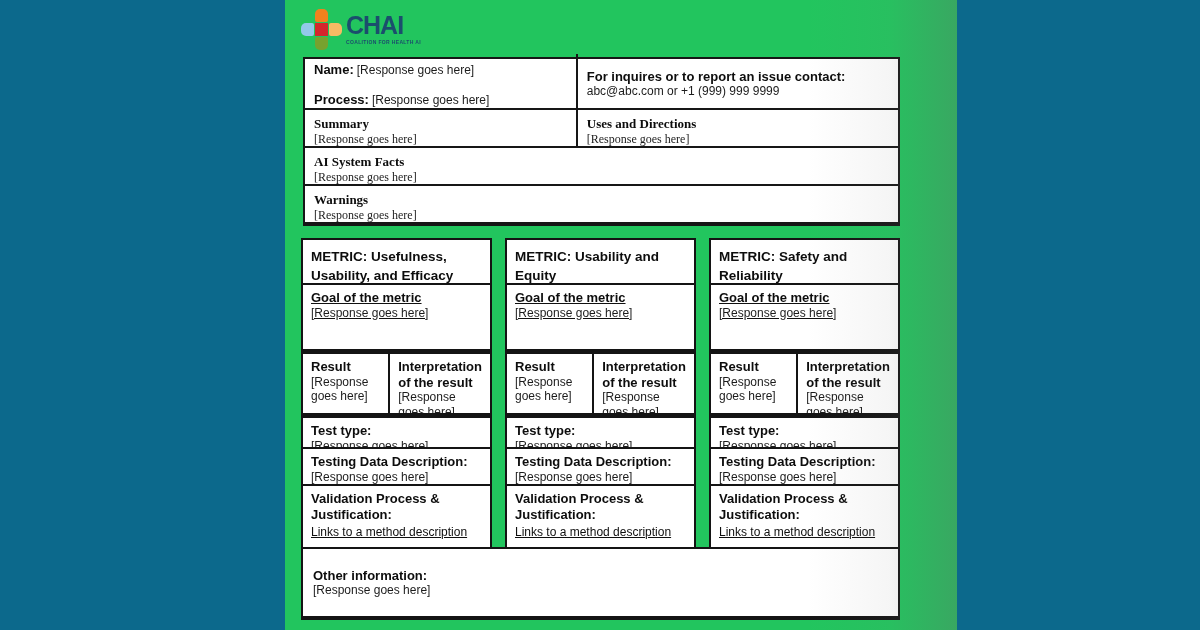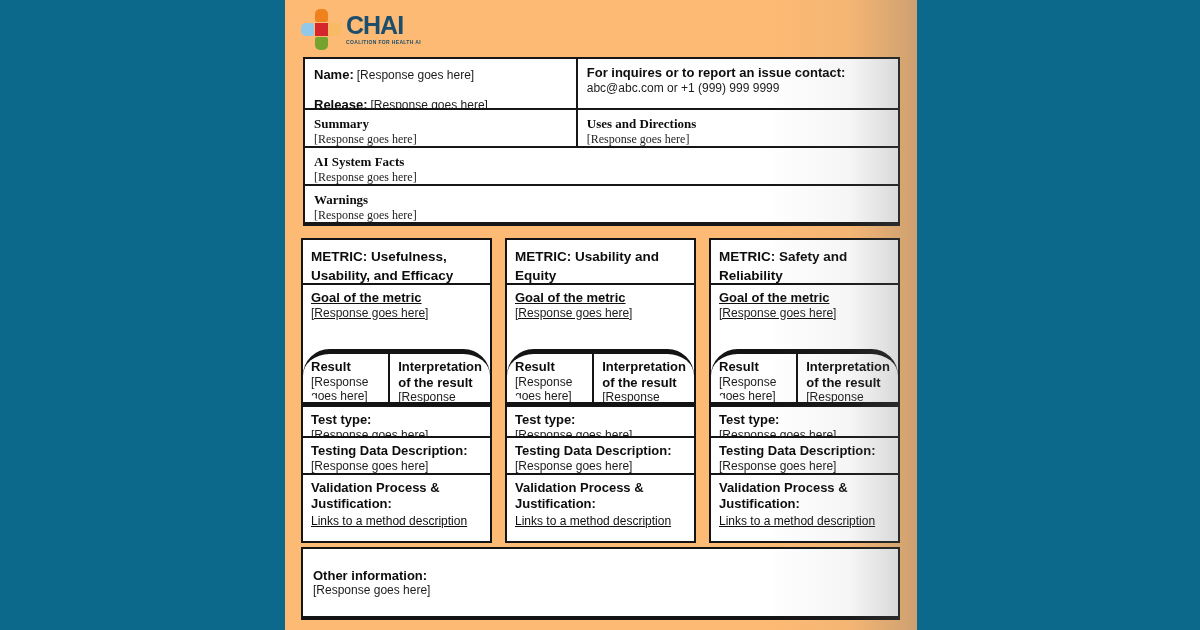--- a/index.html
+++ b/index.html
@@ -4,21 +4,21 @@
 <style>
   html,body{margin:0;padding:0;}
   body{
     width:1200px;height:630px;overflow:hidden;
     font-family:"Liberation Sans","DejaVu Sans",sans-serif;
     background:#0c698c;position:relative;
     -webkit-font-smoothing:antialiased;
   }
   .card{
     position:absolute;left:285px;top:0;width:632px;height:630px;
-    background:#fdba74;color:#101010;
+    background:#22c55e;color:#101010;padding-left:40px;
   }
   .shade{
     position:absolute;top:0;right:0;width:150px;height:630px;
     background:linear-gradient(to right, rgba(120,120,120,0) 0%, rgba(120,120,120,0.07) 55%, rgba(105,105,105,0.32) 100%);
     pointer-events:none;z-index:6;
   }
   
   .hdr{position:absolute;left:16px;top:9px;display:flex;align-items:center;}
   .cross{width:41px;height:41px;display:grid;
     grid-template-columns:13px 13px 13px;grid-template-rows:13px 13px 13px;gap:1px;}
@@ -29,38 +29,38 @@
   .arm-right{grid-column:3;grid-row:2;background:#F8BA64;border-radius:2px 5px 5px 2px;}
   .arm-bottom{grid-column:2;grid-row:3;background:#76A22E;border-radius:2px 2px 5px 5px;}
   .brandblock{margin-left:4px;display:flex;flex-direction:column;justify-content:center;}
   .brand{font-size:25px;font-weight:700;color:#1B4E6D;letter-spacing:-1px;line-height:0.95;}
   .tagline{font-size:5px;font-weight:700;color:#1B4E6D;letter-spacing:0.35px;margin-top:1px;white-space:nowrap;}
   .pagetitle{font-size:21px;font-weight:700;color:#0e0e0e;margin-left:15px;letter-spacing:-0.2px;}
   
   .itable{position:absolute;left:18px;top:57px;width:597px;box-sizing:border-box;
     border:2px solid #161616;border-bottom-width:4px;background:#fff;}
   .irow{display:flex;border-top:2px solid #161616;box-sizing:border-box;}
-  .irow:first-child{border-top:none;}
+  .irow:first-child{border-top:none;align-items:center;}
   .r1{height:49px;}
   .r2,.r3,.r4{height:38px;font-family:Liberation Serif, serif;}
   .cell{padding:6px 9px;box-sizing:border-box;overflow:hidden;}
   .cl{width:46%;border-right:2px solid #161616;}
   .cr{flex:1;}
   .label{font-weight:700;font-size:13px;line-height:1.2;color:#0d0d0d;}
   .value{font-weight:400;font-size:12px;line-height:1.2;color:#1c1c1c;}
   .inline .value{margin-left:3px;}
   .release-line{margin-top:12px;}
   
   .metrics{position:absolute;left:16px;top:238px;width:599px;display:flex;gap:13px;}
   .mcard{flex:1;border:2.5px solid #141414;background:#fff;box-sizing:content-box;}
   .msec{border-top:2px solid #141414;padding:5px 8px;box-sizing:border-box;overflow:hidden;}
   .m-head{border-top:none;height:43px;padding-top:7px;}
   .m-head .label{font-size:13.5px;line-height:1.25;}
   .m-goal{height:66px;text-decoration:underline;}
-  .m-result{height:53px;border-top-width:5px;display:flex;padding:0;border-radius:29px;}
+  .m-result{height:64px;border-top-width:5px;display:flex;padding:0;}
   .m-result .res{width:47%;border-right:2px solid #141414;padding:5px 8px;box-sizing:border-box;}
   .m-result .interp{flex:1;padding:5px 8px;box-sizing:border-box;}
   .mcard.wide-res .m-result .res{width:53%;}
   .m-test{height:34px;border-top-width:5px;}
   .m-testing{height:37px;}
   .m-valid{height:68px;}
   .link{font-size:12px;color:#0f0f0f;text-decoration:underline;line-height:1.25;display:inline-block;}
   .msec .value{line-height:1.22;}
   
   .other{position:absolute;left:16px;top:547px;width:599px;height:73px;box-sizing:border-box;
@@ -86,21 +86,21 @@
     </div>
   </div>
 
   <div class="itable">
     <div class="irow r1">
       <div class="cell cl">
         <div class="inline">
           <span class="label">Name:</span><span class="value">[Response goes here]</span>
         </div>
         <div class="inline release-line">
-          <span class="label">Release:</span><span class="value">[Response goes here]</span>
+          <span class="label">Process:</span><span class="value">[Response goes here]</span>
         </div>
       </div>
       <div class="cell cr">
         <div class="label">For inquires or to report an issue contact:</div>
         <div class="value">abc@abc.com or +1 (999) 999 9999</div>
       </div>
     </div>
     <div class="irow r2">
       <div class="cell cl">
         <div class="label">Summary</div>

